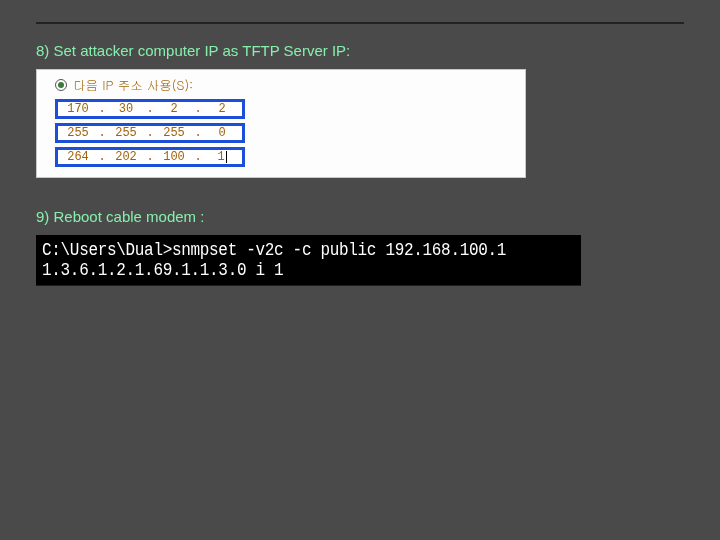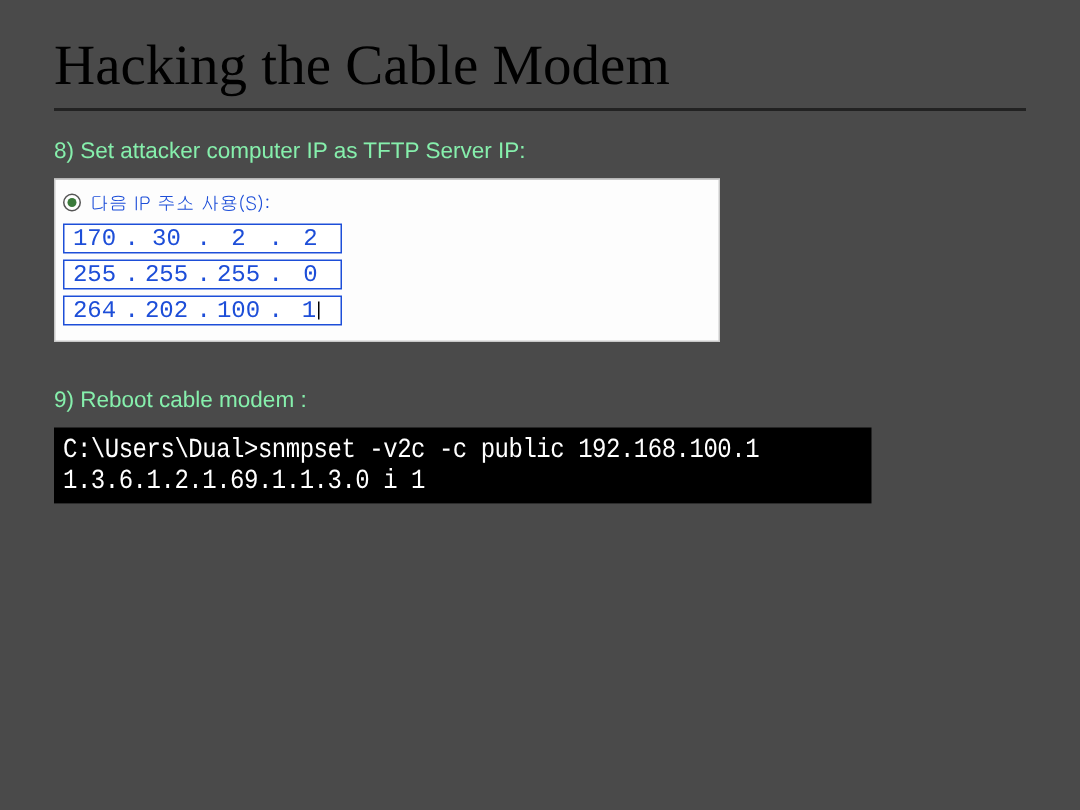--- a/index.html
+++ b/index.html
@@ -31,23 +31,23 @@
     margin-bottom: 18px;
   }
   .step {
     font-size: 15px;
     color: #86efac;
     margin-bottom: 10px;
   }
   .ip-panel {
     background: #fdfdfd;
     border: 1px solid #c8c8c8;
-    width: 444px;
-    padding: 6px 10px 8px 5px;
-    color: #1d4ed8;
+    width: 490px;
+    padding: 6px 10px 8px 18px;
+    color: #a16207;
     font-family: "Malgun Gothic", "Gulim", sans-serif;
     font-size: 12.5px;
   }
   .ip-panel .radio-row {
     display: flex;
     align-items: center;
     gap: 6px;
     margin-bottom: 3px;
   }
   .radio-outer {
@@ -68,25 +68,25 @@
     align-items: center;
     padding: 2px 0;
     gap: 6px;
   }
   .ip-panel .label {
     flex: 0 0 200px;
     padding-left: 20px;
   }
   .ip-field {
     display: inline-flex;
-    border: 1px solid #1d4ed8;
+    border: 3px solid #1d4ed8;
     background: #fff;
     height: 20px;
     font-family: "Courier New", monospace;
-    font-size: 16px;
+    font-size: 12px;
   }
   .ip-field .oct {
     width: 40px;
     text-align: center;
   }
   .ip-field .dot {
     width: 8px;
     text-align: center;
   }
   .caret {
@@ -106,21 +106,20 @@
     width: 545px;
     letter-spacing: -0.02em;
     transform: scaleY(1.15);
     transform-origin: top left;
   }
 </style>
 </head>
 <body>
 
 <div class="slide">
-  <h1 class="title">Hacking the Cable Modem</h1>
   <hr class="rule">
 
   <p class="step">8) Set attacker computer IP as TFTP Server IP:</p>
 
   <div class="ip-panel">
     <div class="radio-row">
       <span class="radio-outer">
         <span class="radio-inner"></span>
       </span>
       <span>다음 IP 주소 사용(S):</span>

